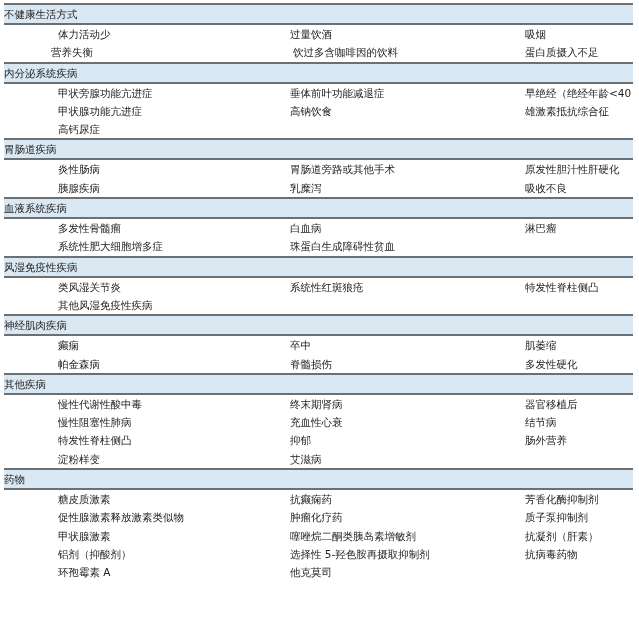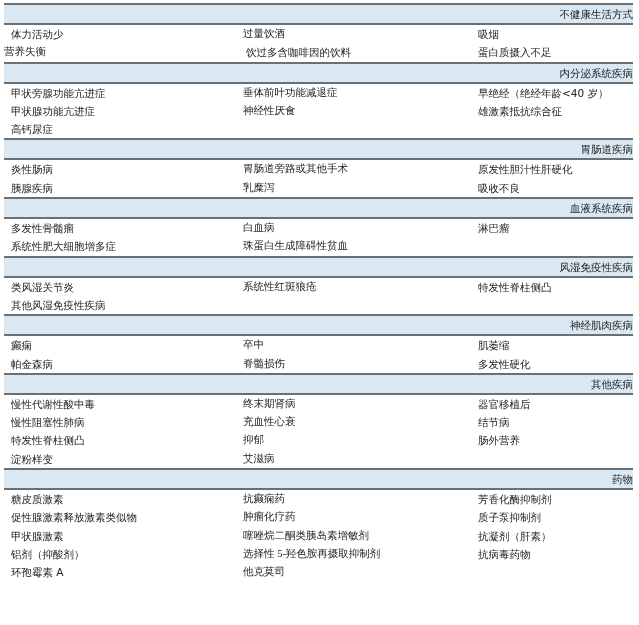--- a/index.html
+++ b/index.html
@@ -3,33 +3,33 @@
 <meta charset="utf-8">
 <style>
   html, body { margin: 0; padding: 0; background: #ffffff; }
   body { width: 639px; height: 625px; overflow: hidden; position: relative; }
   .table {
     position: absolute; left: 4px; top: 3px; width: 629px;
     font-family: "DejaVu Sans", "Liberation Sans", sans-serif;
     font-size: 10.5px; color: #222222;
   }
   .section-head {
-    height: 18px; line-height: 18px; text-align: right;
+    height: 18px; line-height: 18px; text-align: left;
     background: #dae8f3;
     border-top: 2px solid #6b7075;
     border-bottom: 2px solid #6b7075;
     box-sizing: content-box;
   }
   .section-head.first { border-top: 2px solid #6b7075; }
   .row {
-    display: flex; height: 18.3px; line-height: 18.3px;
+    display: flex; height: 18.3px; line-height: 18.3px; margin-left: 47px;
   }
   .cell { white-space: nowrap; overflow: hidden; }
   .c1 { width: 232px; padding-left: 7px; }
-  .c2 { width: 235px; font-family: Liberation Serif, serif; }
+  .c2 { width: 235px; }
   .c3 { flex: 1; }
 </style>
 </head>
 <body>
 
 <div class="table" id="tbl">
     <div class="section-head first">不健康生活方式</div>
     <div class="row">
       <div class="cell c1">体力活动少</div>
       <div class="cell c2">过量饮酒</div>
@@ -41,21 +41,21 @@
       <div class="cell c3">蛋白质摄入不足</div>
     </div>
     <div class="section-head">内分泌系统疾病</div>
     <div class="row">
       <div class="cell c1">甲状旁腺功能亢进症</div>
       <div class="cell c2">垂体前叶功能减退症</div>
       <div class="cell c3">早绝经（绝经年龄&lt;40 岁）</div>
     </div>
     <div class="row">
       <div class="cell c1">甲状腺功能亢进症</div>
-      <div class="cell c2">神经性厌食</div>
+      <div class="cell c2">高钠饮食</div>
       <div class="cell c3">雄激素抵抗综合征</div>
     </div>
     <div class="row">
       <div class="cell c1">高钙尿症</div>
       <div class="cell c2"></div>
       <div class="cell c3"></div>
     </div>
     <div class="section-head">胃肠道疾病</div>
     <div class="row">
       <div class="cell c1">炎性肠病</div>

